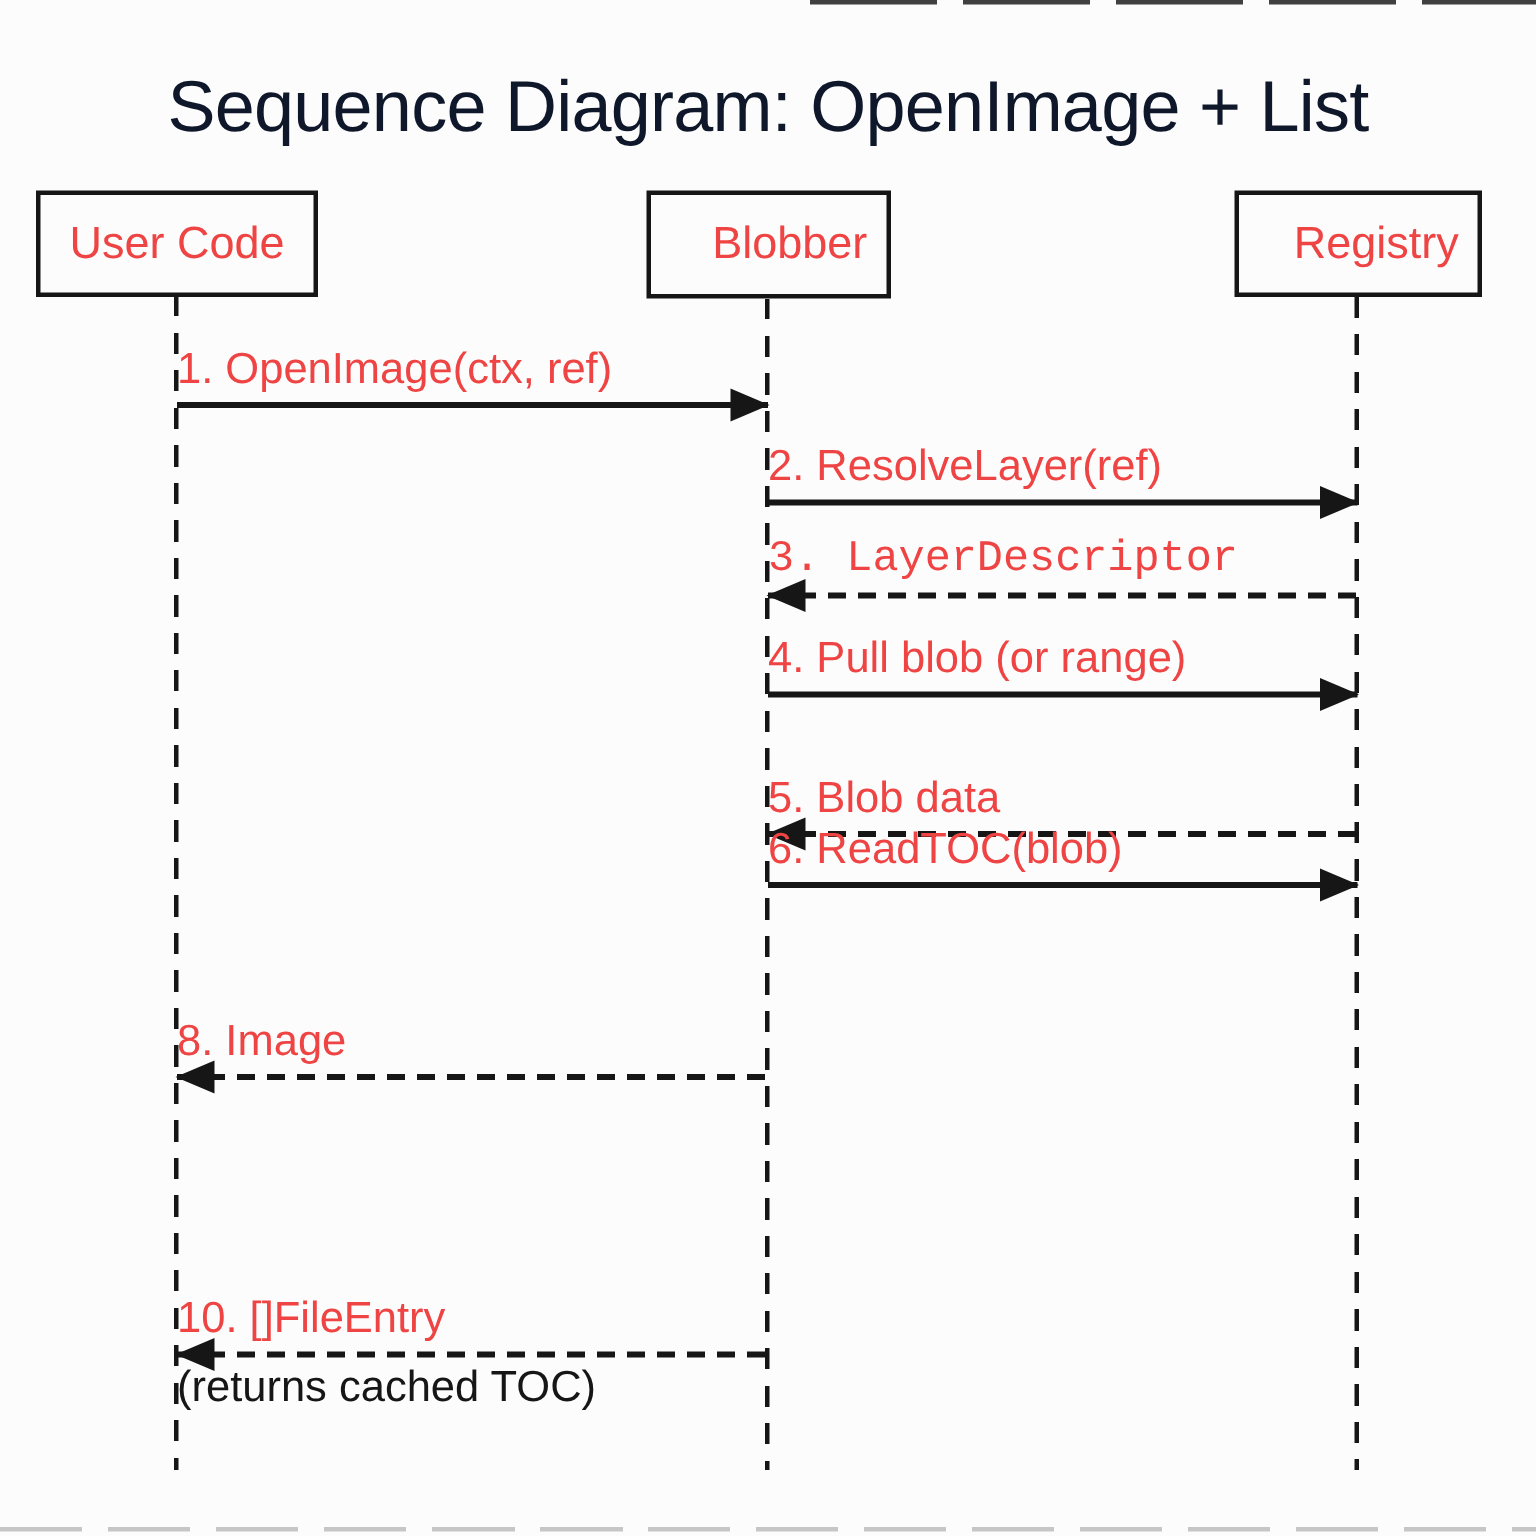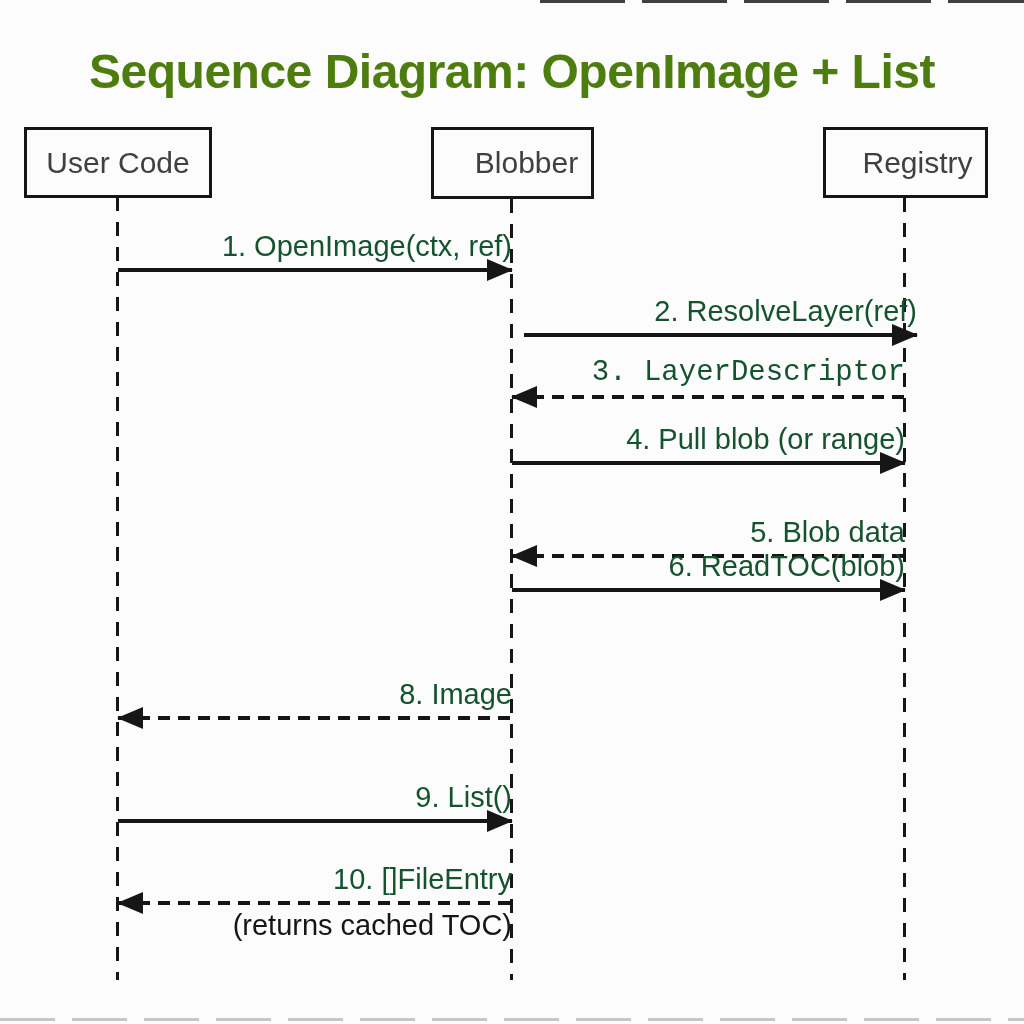--- a/index.html
+++ b/index.html
@@ -18,37 +18,37 @@
   }
 
   
   .diagram-title {
     position: absolute;
     left: 0;
     top: 44px;
     width: 1024px;
     text-align: center;
     font-size: 48px;
-    font-weight: 700;
+    font-weight: 400;
     letter-spacing: -0.5px;
-    color: #4d7c0f;
+    color: #0f172a;
   }
 
   
   .actor-box {
     position: absolute;
     box-sizing: border-box;
     border: 3px solid #161616;
     background: #fcfcfc;
     display: flex;
     align-items: center;
     justify-content: center;
     font-size: 30px;
     font-weight: 400;
-    color: #404040;
+    color: #ef4444;
     z-index: 3;
   }
 
   
   .lifeline {
     position: absolute;
     width: 3px;
     background: repeating-linear-gradient(
       180deg,
       #161616 0px, #161616 14px,
@@ -62,24 +62,24 @@
     position: absolute;
     z-index: 2;
   }
   .msg-label {
     position: absolute;
     left: 0;
     right: 0;
     top: 0;
     height: 32px;
     line-height: 32px;
-    text-align: right;
+    text-align: left;
     font-size: 29px;
     font-weight: 400;
-    color: #14532d;
+    color: #ef4444;
     white-space: nowrap;
   }
   .msg-line {
     position: absolute;
     left: 0;
     right: 0;
     top: 38px;
     height: 4px;
   }
   .msg-line.solid {
@@ -110,21 +110,21 @@
     transform: translateY(-50%);
     border-right: 26px solid #161616;
   }
   .msg-note {
     position: absolute;
     left: 0;
     right: 0;
     top: 46px;
     height: 32px;
     line-height: 32px;
-    text-align: right;
+    text-align: left;
     font-size: 29px;
     font-weight: 400;
     color: #161616;
     white-space: nowrap;
   }
 
   
   .edge-artifact-top {
     position: absolute;
     top: 0;
@@ -175,21 +175,21 @@
     <span>Registry</span>
   </div>
 
   <div class="msg" style="left:118px; top:230px; width:394px; height:44px;">
     <div class="msg-label">1. OpenImage(ctx, ref)</div>
     <div class="msg-line solid">
       <span class="arrowhead right"></span>
     </div>
   </div>
 
-  <div class="msg" style="left:524px; top:295px; width:393px; height:44px;">
+  <div class="msg" style="left:512px; top:295px; width:393px; height:44px;">
     <div class="msg-label">2. ResolveLayer(ref)</div>
     <div class="msg-line solid">
       <span class="arrowhead right"></span>
     </div>
   </div>
 
   <div class="msg" style="left:512px; top:357px; width:393px; height:44px;font-family:Liberation Mono, monospace;">
     <div class="msg-label">3. LayerDescriptor</div>
     <div class="msg-line dashed">
       <span class="arrowhead left"></span>
@@ -218,26 +218,20 @@
   </div>
 
 
   <div class="msg" style="left:118px; top:678px; width:394px; height:44px;">
     <div class="msg-label">8. Image</div>
     <div class="msg-line dashed">
       <span class="arrowhead left"></span>
     </div>
   </div>
 
-  <div class="msg" style="left:118px; top:781px; width:394px; height:44px;">
-    <div class="msg-label">9. List()</div>
-    <div class="msg-line solid">
-      <span class="arrowhead right"></span>
-    </div>
-  </div>
 
   <div class="msg" style="left:118px; top:863px; width:394px; height:80px;">
     <div class="msg-label">10. []FileEntry</div>
     <div class="msg-line dashed">
       <span class="arrowhead left"></span>
     </div>
     <div class="msg-note">(returns cached TOC)</div>
   </div>
 
 </div>

